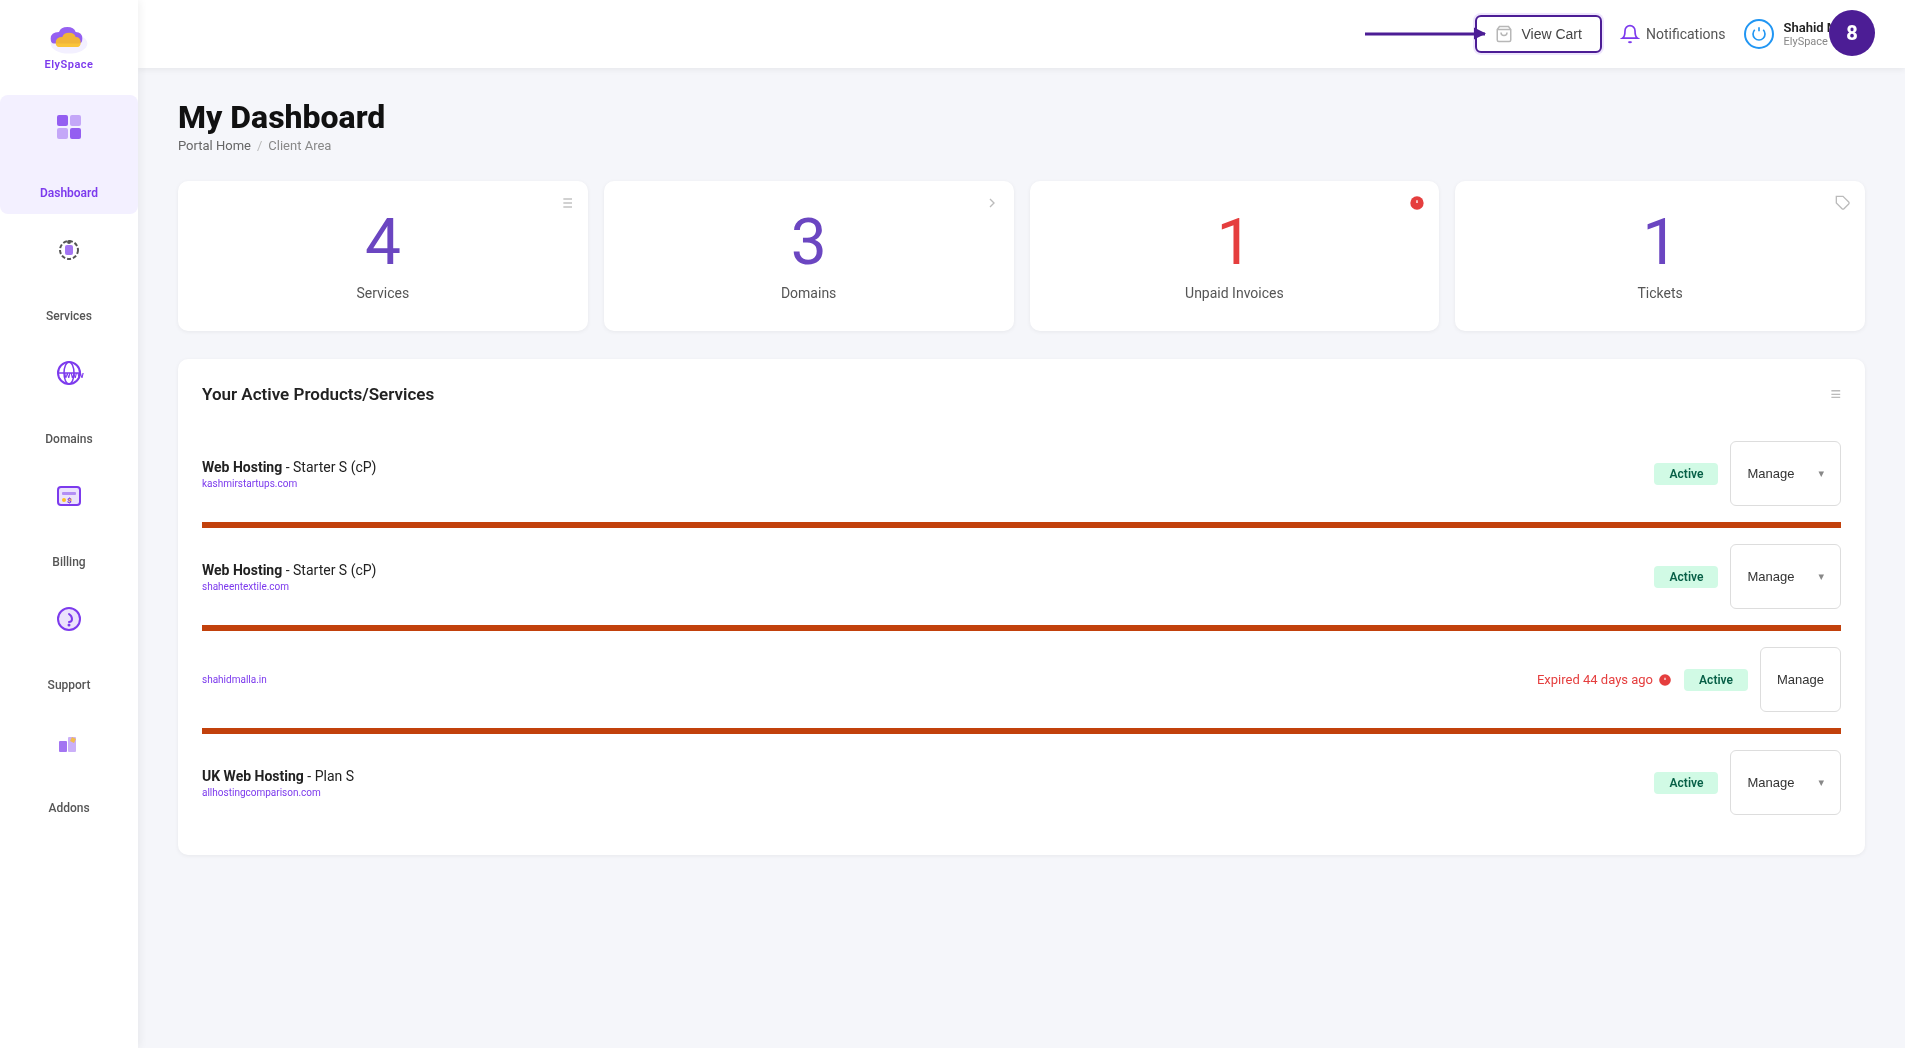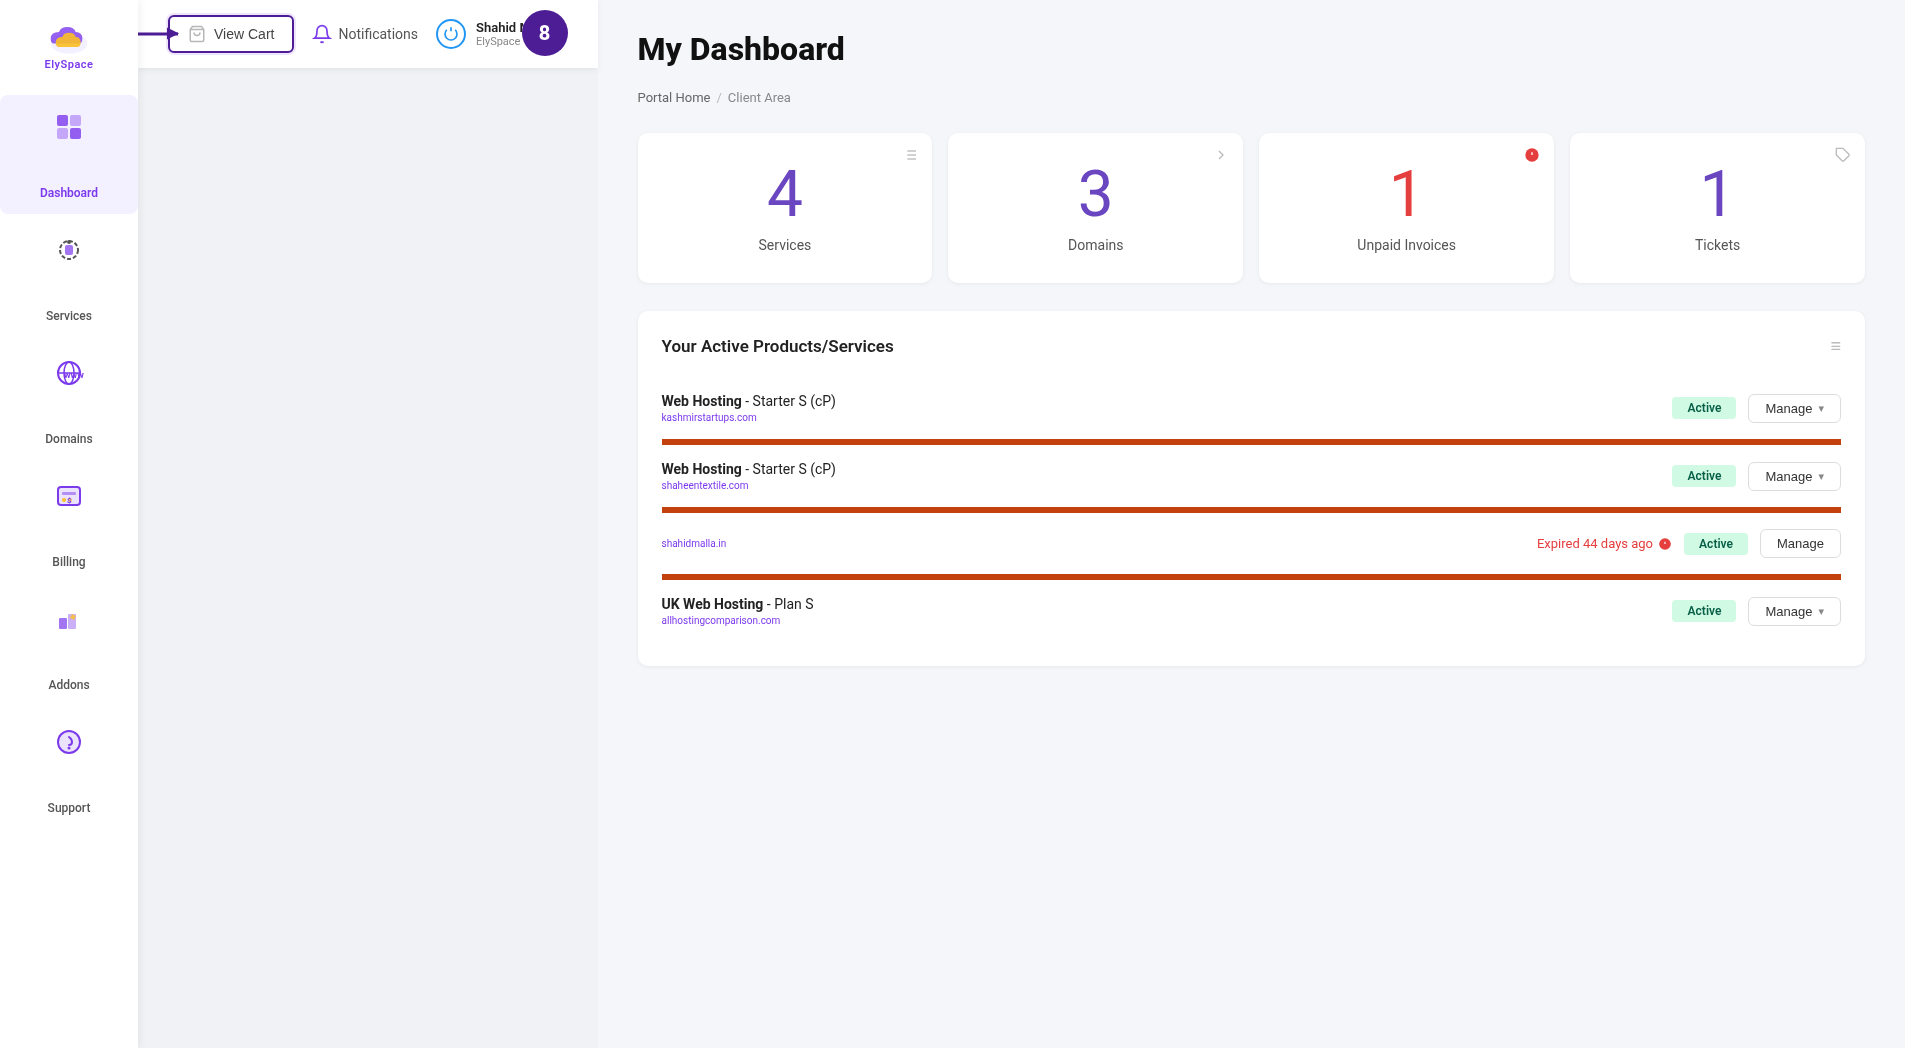--- a/index.html
+++ b/index.html
@@ -65,21 +65,21 @@
     }
     .sidebar-item.active .sidebar-item-label {
       color: #7c3aed;
       font-weight: 600;
     }
 
     
     .main {
       flex: 1;
       display: flex;
-      flex-direction: row;
+      flex-direction: column;
       overflow: hidden;
     }
 
     
     .header {
       background: #fff;
       height: 68px;
       display: flex;
       align-items: center;
       justify-content: flex-end;
@@ -205,21 +205,21 @@
     .page-content {
       flex: 1;
       overflow-y: auto;
       padding: 30px 40px;
       background: #f5f6fa;
     }
     .page-title {
       font-size: 32px;
       font-weight: 800;
       color: #111;
-      margin-bottom: 22px;
+      margin-bottom: 2px;
     }
     .breadcrumb {
       font-size: 13px;
       color: #888;
       margin-bottom: 28px;
       display: flex;
       gap: 6px;
       align-items: center;
     }
     .breadcrumb-sep {
@@ -345,27 +345,27 @@
       font-weight: 600;
       padding: 4px 14px;
       border-radius: 4px;
       min-width: 64px;
       text-align: center;
     }
     .manage-btn {
       background: #fff;
       border: 1px solid #ddd;
       color: #333;
-      padding: 6px 16px;
+      padding: 24px 16px;
       border-radius: 6px;
       cursor: pointer;
       font-size: 13px;
       display: flex;
       align-items: center;
-      gap: 6px;
+      gap: 24px;
     }
     .manage-btn-chevron {
       color: #888;
       font-size: 11px;
     }
   </style>
 </head>
 <body>
 
 <div class="sidebar">
@@ -424,38 +424,38 @@
         <rect x="8" y="11" width="14" height="3" rx="1" fill="#7c3aed" opacity="0.5"></rect>
         <text x="13" y="22" font-size="8" fill="#7c3aed" font-weight="bold">$</text>
       </svg>
     </div>
     <span class="sidebar-item-label">Billing</span>
   </div>
 
   <div class="sidebar-item">
     <div class="sidebar-item-icon">
       <svg width="30" height="30" viewBox="0 0 30 30" fill="none">
-        <rect x="5" y="14" width="8" height="11" rx="1" fill="#7c3aed" opacity="0.7"></rect>
-        <rect x="14" y="10" width="8" height="15" rx="1" fill="#7c3aed" opacity="0.4"></rect>
-        <path d="M16 14 L18 10 L22 12 L20 16 Z" fill="#fbbf24" opacity="0.8"></path>
-      </svg>
-    </div>
-    <span class="sidebar-item-label">Addons</span>
-  </div>
-
-  <div class="sidebar-item">
-    <div class="sidebar-item-icon">
-      <svg width="30" height="30" viewBox="0 0 30 30" fill="none">
         <circle cx="15" cy="15" r="11" fill="#7c3aed" opacity="0.15"></circle>
         <circle cx="15" cy="15" r="11" stroke="#7c3aed" stroke-width="2"></circle>
         <path d="M15 10 C15 10 18 12 18 15 C18 17 16.5 18 15 18" stroke="#7c3aed" stroke-width="2" stroke-linecap="round"></path>
         <circle cx="15" cy="21" r="1.5" fill="#7c3aed"></circle>
       </svg>
     </div>
     <span class="sidebar-item-label">Support</span>
+  </div>
+
+  <div class="sidebar-item">
+    <div class="sidebar-item-icon">
+      <svg width="30" height="30" viewBox="0 0 30 30" fill="none">
+        <rect x="5" y="14" width="8" height="11" rx="1" fill="#7c3aed" opacity="0.7"></rect>
+        <rect x="14" y="10" width="8" height="15" rx="1" fill="#7c3aed" opacity="0.4"></rect>
+        <path d="M16 14 L18 10 L22 12 L20 16 Z" fill="#fbbf24" opacity="0.8"></path>
+      </svg>
+    </div>
+    <span class="sidebar-item-label">Addons</span>
   </div>
 </div>
 
 <div class="main">
 
   <div class="header">
 
     <div class="arrow-annotation">
       <div class="arrow-line"></div>
     </div>

